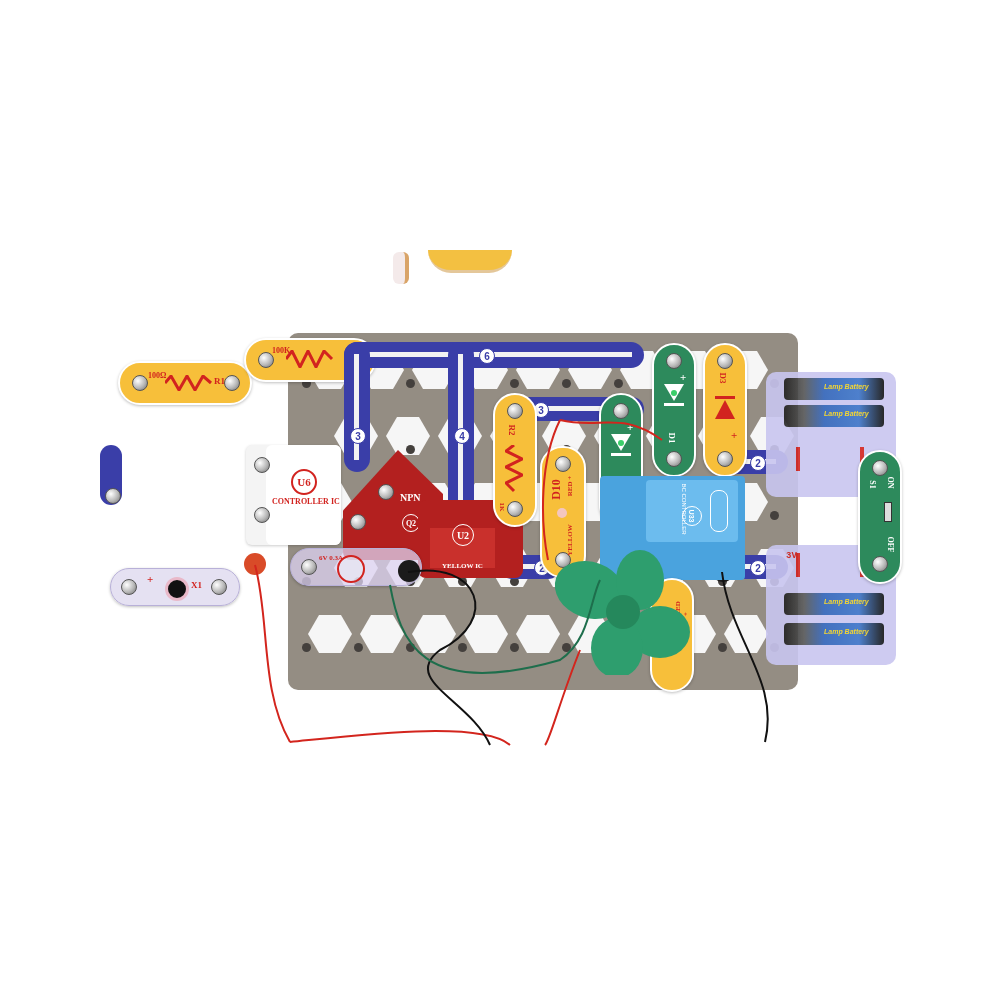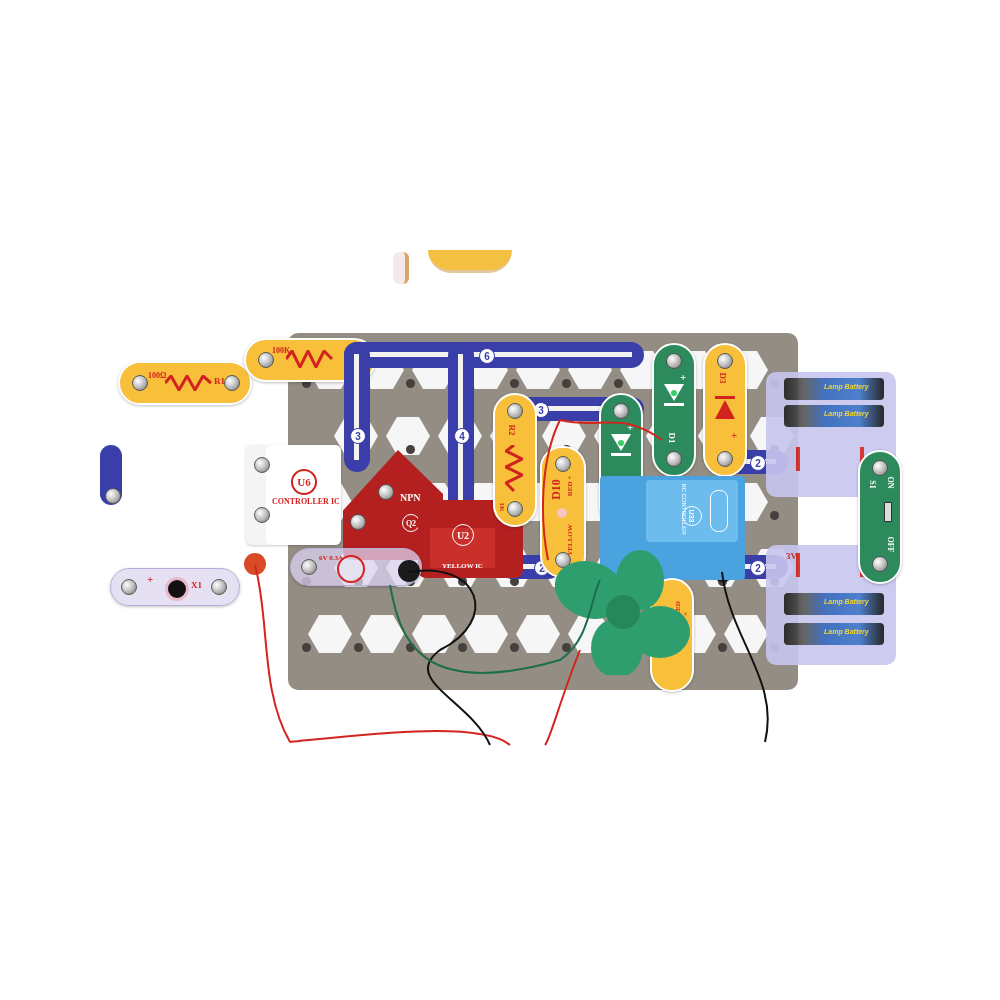--- a/index.html
+++ b/index.html
@@ -300,21 +300,21 @@
 <div class="batt" style="left:766px;top:372px;width:130px;height:125px;">
   <div class="cell" style="left:18px;top:6px;width:100px;">
       <span>Lamp Battery</span>
     </div>
   <div class="cell" style="left:18px;top:33px;width:100px;">
       <span>Lamp Battery</span>
     </div>
   <div class="abs" style="left:30px;top:75px;width:60px;height:24px;border-left:4px solid #d2231f;border-right:4px solid #d2231f;"></div>
 </div>
 <div class="batt" style="left:766px;top:545px;width:130px;height:120px;">
-  <span class="lbl" style="left:20px;top:6px;font-size:9px;">3V</span>
+  <span class="lbl" style="left:20px;top:6px;font-size:9px;font-family:Liberation Mono, monospace;">3V</span>
   <div class="abs" style="left:30px;top:8px;width:60px;height:24px;border-left:4px solid #d2231f;border-right:4px solid #d2231f;"></div>
   <div class="cell" style="left:18px;top:48px;width:100px;">
       <span>Lamp Battery</span>
     </div>
   <div class="cell" style="left:18px;top:78px;width:100px;">
       <span>Lamp Battery</span>
     </div>
 </div>
 
 <div class="pill green" style="left:858px;top:450px;width:40px;height:130px;">

